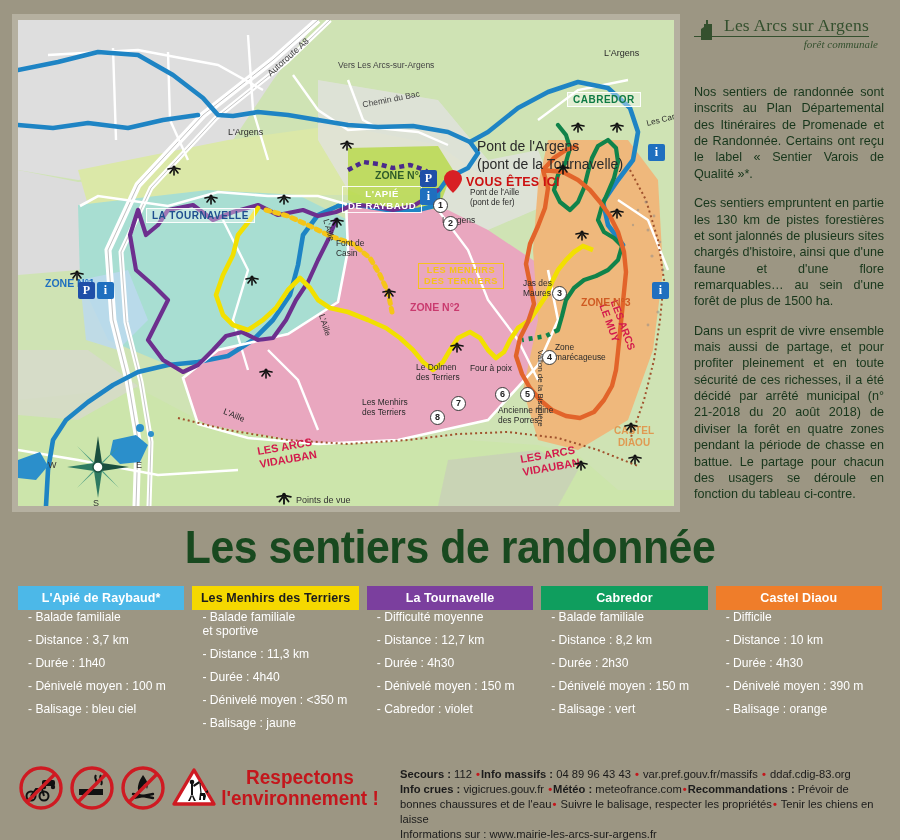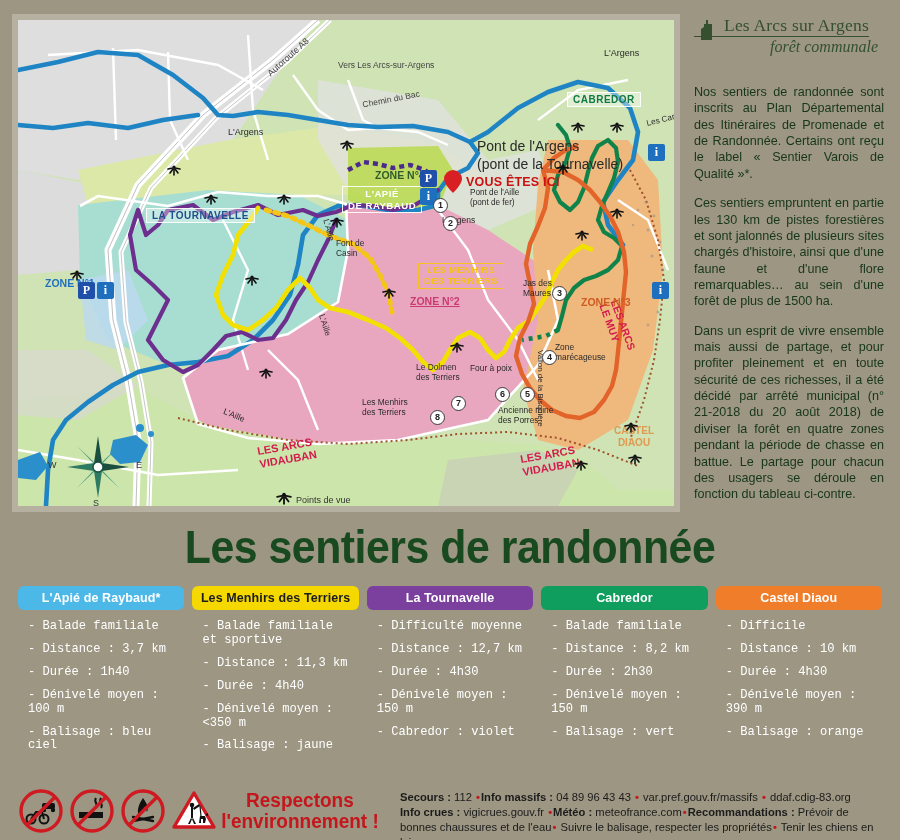--- a/index.html
+++ b/index.html
@@ -54,21 +54,21 @@
   
   .side { width: 208px; padding: 2px 4px 0 14px; }
   .logo-block { height: 58px; margin-bottom: 10px; position:relative; }
   .logo-title {
     font-family: "Liberation Serif", serif; font-size: 17.5px;
     color: #34502e; letter-spacing:.2px; padding-left: 30px; line-height:1.1;
     border-bottom: 1.4px solid #34502e; display:inline-block; padding-bottom:1px;
   }
   .logo-sub {
     font-family: "Liberation Serif", serif; font-style: italic;
-    font-size: 16px; color: #34502e; text-align:right; padding-right: 6px;
+    font-size: 11px; color: #34502e; text-align:right; padding-right: 6px;
     margin-top: 1px;
   }
   .side p {
     color: #17361b; font-size: 12.6px; line-height: 1.30;
     text-align: justify; margin-bottom: 13px;
     font-family: "Liberation Sans", sans-serif;
   }
 
   
   .main-title {
@@ -76,24 +76,24 @@
     font-size: 46px; letter-spacing: -0.5px; margin-top: 8px;
     font-family: "Liberation Sans", sans-serif;
     transform: scaleX(0.93);
   }
 
   
   .cards { display: flex; gap: 8px; padding: 12px 18px 0 18px; }
   .card { flex: 1; }
   .card-head {
     text-align: center; font-weight: bold; font-size: 12.5px;
-    padding: 5px 2px; color: #fff; letter-spacing:.1px;border-radius:6px;
+    padding: 5px 2px; color: #fff; letter-spacing:.1px;
   }
   .card-head.dark { color: #1c1c1c; }
-  .card-body { padding: 10px 8px 12px 10px; font-family: Liberation Mono, monospace; }
+  .card-body { padding: 1px 8px 12px 10px; }
   .card-body li {
     list-style: none; color: #ffffff; font-size: 12.1px;
     margin-bottom: 9px; line-height: 1.15;
   }
   .card-body li::before { content: "- "; }
 
   
   .footer { display: flex; padding: 14px 16px 0 18px; align-items: flex-start; }
   .foot-left { width: 382px; display:flex; align-items:center; gap: 0; }
   .pictos { display: flex; gap: 5px; }
@@ -271,21 +271,21 @@
         <div class="map-label" style="left:240px; top:420px; font-size:11px; font-weight:bold; color:#d31a4c; line-height:1.15; transform:rotate(-10deg);">LES ARCS
 VIDAUBAN</div>
 
         <div class="map-label" style="left:503px; top:428px; font-size:11px; font-weight:bold; color:#d31a4c; line-height:1.15; transform:rotate(-10deg);">LES ARCS
 VIDAUBAN</div>
 
         <div class="map-label" style="left:602px; top:278px; font-size:10.5px; font-weight:bold; color:#d31a4c; line-height:1.15; transform:rotate(70deg); transform-origin:left top;">LES ARCS
 LE MUY</div>
 
         <div class="map-label" style="left:27px; top:257px; font-size:10.5px; font-weight:bold; color:#1f6fbf;">ZONE N°1</div>
-        <div class="map-label" style="left:392px; top:275px; font-size:10.5px; font-weight:bold; color:#c93a6e;text-decoration:underline;">ZONE N°2</div>
+        <div class="map-label" style="left:392px; top:281px; font-size:10.5px; font-weight:bold; color:#c93a6e;">ZONE N°2</div>
         <div class="map-label" style="left:563px; top:276px; font-size:10.5px; font-weight:bold; color:#cf5a22;">ZONE N°3</div>
         <div class="map-label" style="left:357px; top:149px; font-size:10.5px; font-weight:bold; color:#2f5c2a;">ZONE N°4</div>
 
         <div class="map-label boxlabel" style="left:128px; top:188px; font-size:10px; color:#1f4f8f; background:rgba(255,255,255,.35);">LA TOURNAVELLE</div>
 
         <div class="map-label boxlabel" style="left:324px; top:166px; font-size:9.6px; color:#ffffff; line-height:1.2; text-align:center;">L'APIÉ
 DE RAYBAUD</div>
 
         <div class="map-label boxlabel" style="left:400px; top:243px; font-size:9.2px; color:#f6c21c; line-height:1.2; text-align:center; border-color:#f6c21c;">LES MENHIRS
 DES TERRIERS</div>

